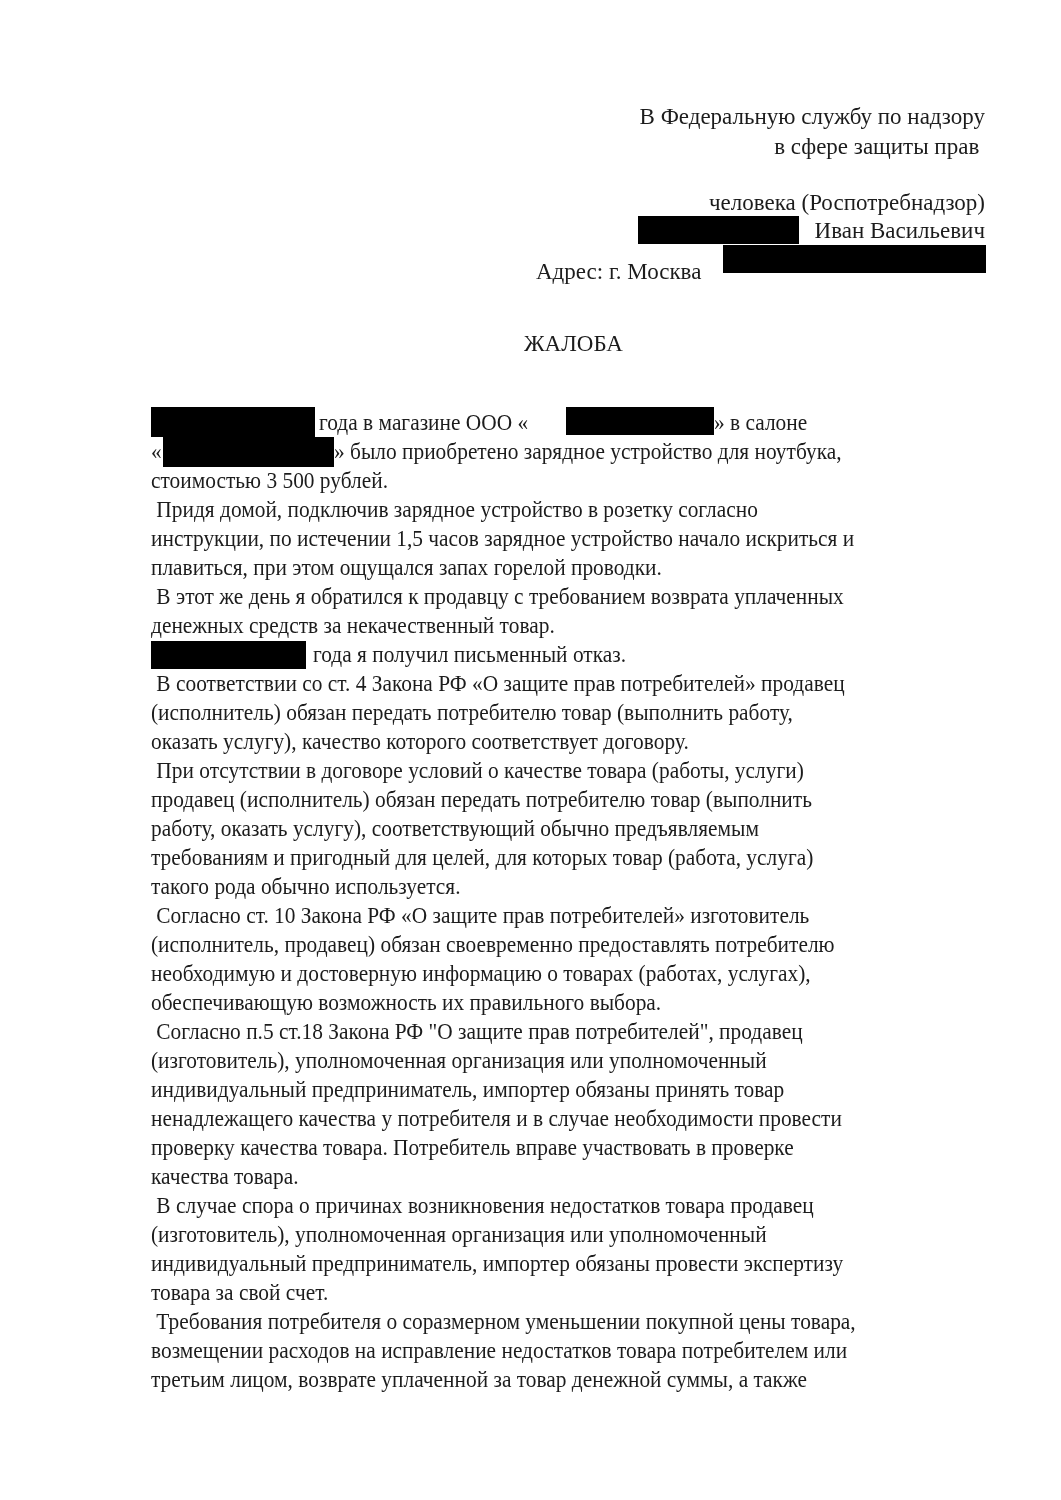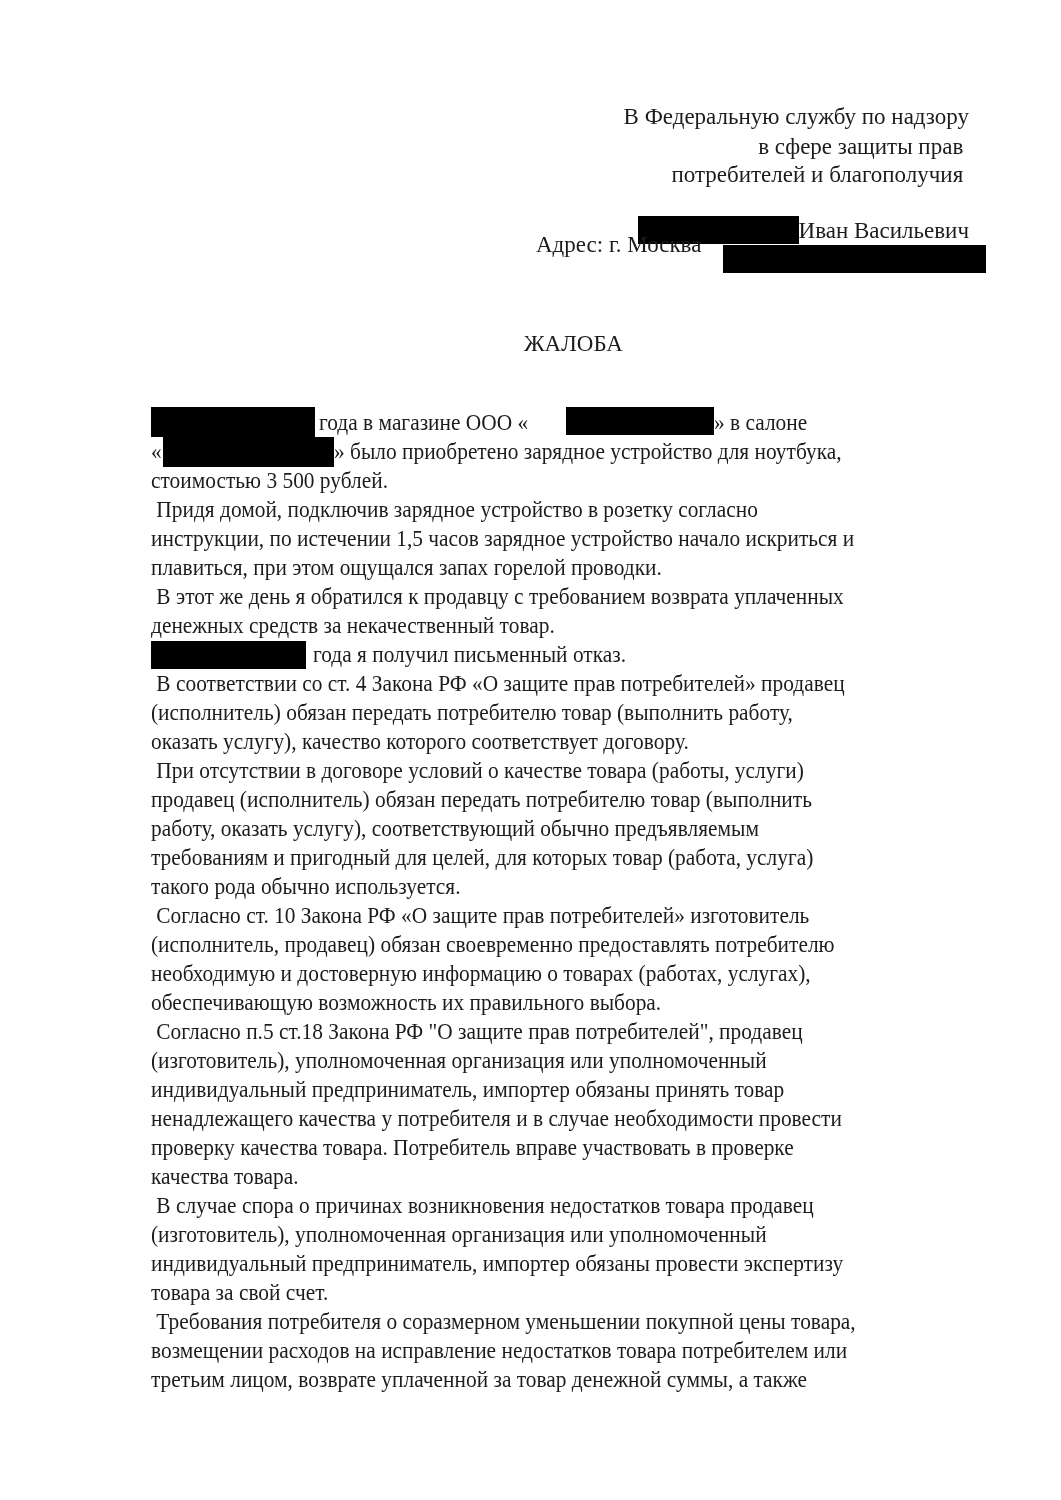--- a/index.html
+++ b/index.html
@@ -6,37 +6,37 @@
     body { width: 1061px; height: 1500px; position: relative; overflow: hidden; }
     .page { position: absolute; left: 0; top: 0; width: 1061px; height: 1500px; background: #ffffff; }
     .ln {
       position: absolute;
       font-family: "Liberation Serif", "DejaVu Serif", serif;
       font-size: 23px;
       line-height: 28px;
       color: #1c1c1c;
       white-space: pre;
     }
-    .hdr { right: 92px; text-align: center; }
+    .hdr { right: 76px; text-align: center; }
     .body-ln { left: 151px; transform: scaleX(0.93); transform-origin: left top; }
     .redact { position: absolute; background: #000000; }
   </style>
 </head>
 <body>
 
 <div class="page">
 
   <div class="ln hdr" style="top:103px;">В Федеральную службу по надзору</div>
   <div class="ln hdr" style="top:133px;margin-left:8px;">в сфере защиты прав </div>
-  <div class="ln hdr" style="top:161px;">потребителей и благополучия </div>
+  <div class="ln hdr" style="top:189px;">человека (Роспотребнадзор)</div>
 
   <div class="redact" style="left:638px; top:216px; width:161px; height:28px;"></div>
   <div class="ln hdr" style="top:217px;margin-left:21px;">Иван Васильевич</div>
 
-  <div class="ln" style="left:536px; top:231px;text-align:right;">Адрес: г. Москва</div>
+  <div class="ln" style="left:536px; top:258px;text-align:right;">Адрес: г. Москва</div>
   <div class="redact" style="left:723px; top:245px; width:263px; height:28px;"></div>
 
   <div class="ln" style="left:514px; top:330px;margin-left:10px;">ЖАЛОБА</div>
 
   <div class="redact" style="left:151px; top:407px; width:164px; height:30px;"></div>
   <div class="ln body-ln" style="left:319px; top:409px;">года в магазине ООО «</div>
   <div class="redact" style="left:566px; top:407px; width:148px; height:28px;"></div>
   <div class="ln body-ln" style="left:714px; top:409px;">» в салоне</div>
 
   <div class="ln body-ln" style="top:438px;">«</div>

